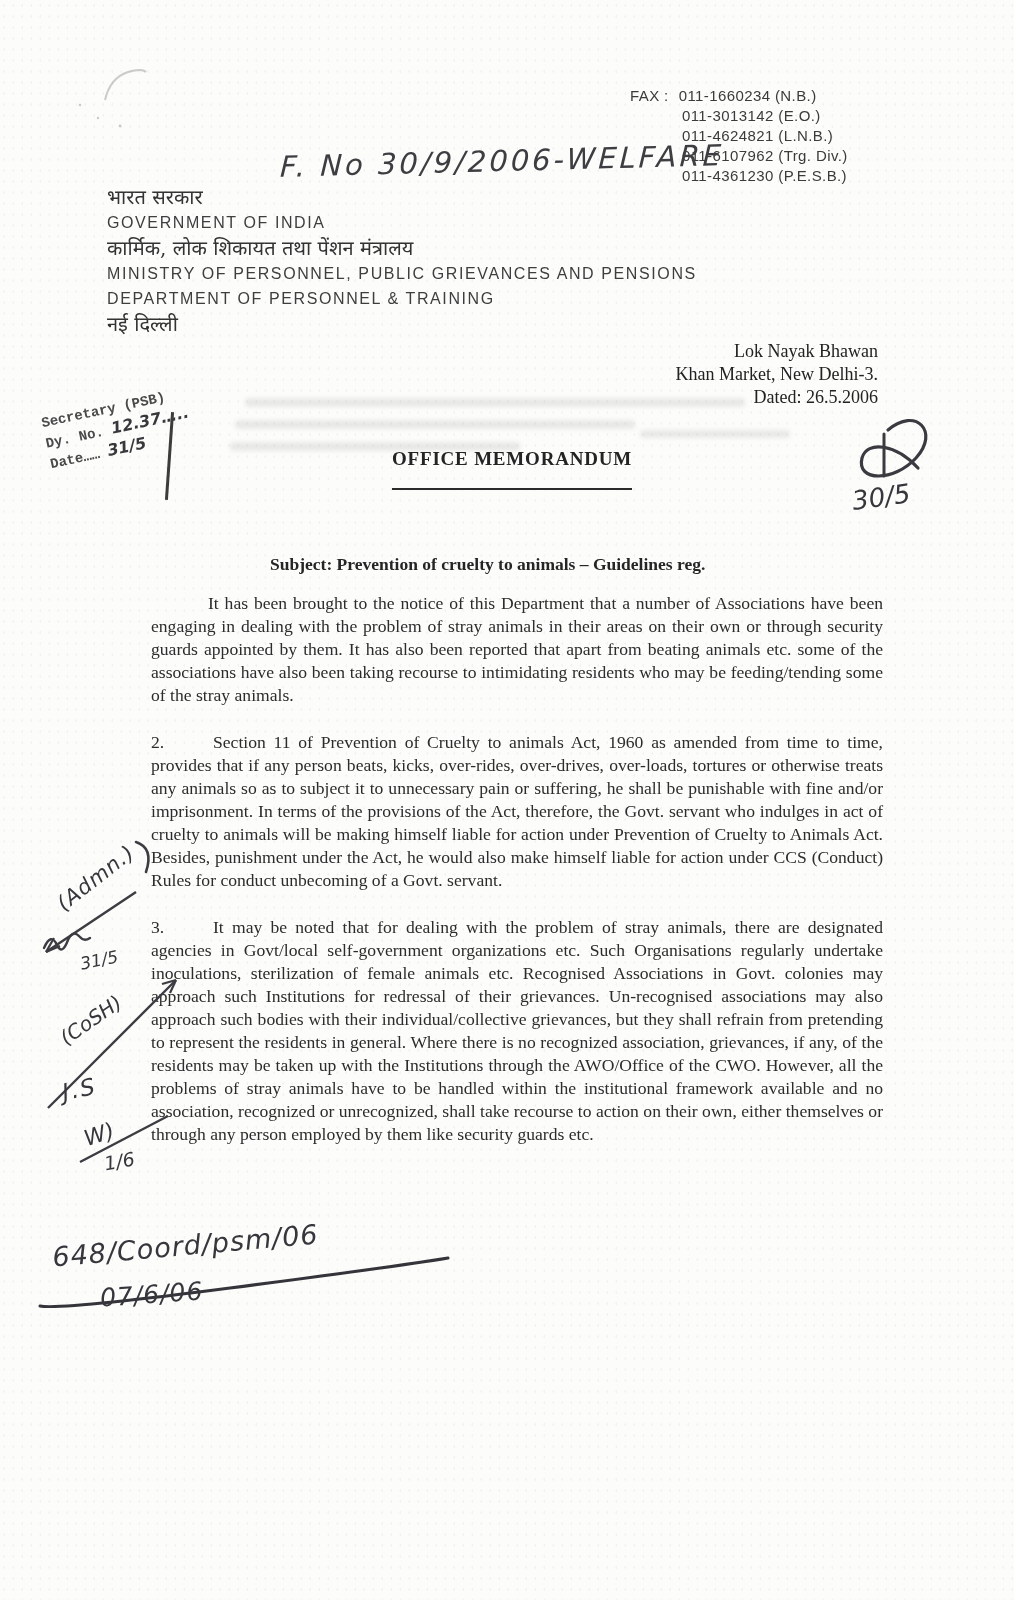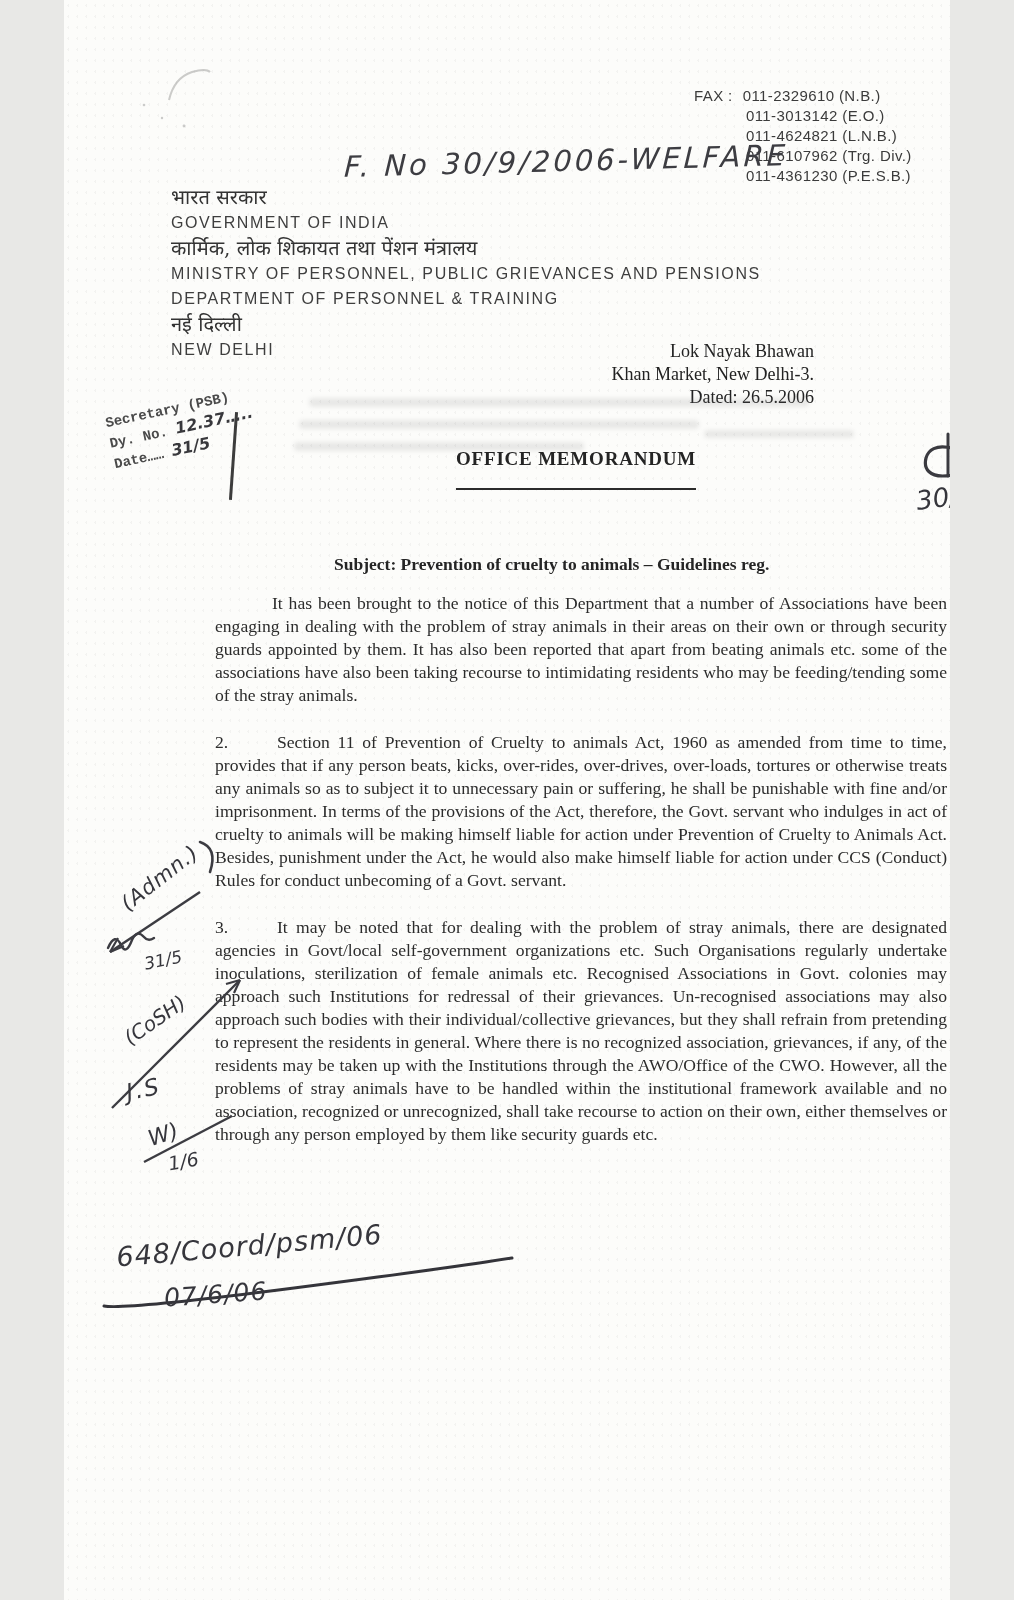--- a/index.html
+++ b/index.html
@@ -1,18 +1,18 @@
 <!DOCTYPE html>
 <html><head>
 <meta charset="utf-8">
 <style>
   html, body { margin: 0; padding: 0; background: #e8e8e6; }
   .page {
     position: relative;
-    width: 886px;
+    width: 1014px;
     height: 1600px;
     margin: 0 auto;
     background: #fcfcfa;
     background-image: radial-gradient(rgba(40,40,40,0.045) 1px, transparent 1px);
     background-size: 9px 11px;
     overflow: hidden;
     color: #2e2e2e;
     font-family: "Liberation Serif", serif;
   }
 
@@ -123,21 +123,21 @@
   <svg class="stroke-layer" style="left:50px; top:60px;" width="120" height="90">
     <path d="M55 40 Q60 18 78 12 Q92 8 96 12" stroke="#9a9a98" stroke-width="2" fill="none" opacity="0.5"></path>
     <circle cx="30" cy="45" r="1.3" fill="#999" opacity="0.5"></circle>
     <circle cx="48" cy="58" r="1.2" fill="#999" opacity="0.5"></circle>
     <circle cx="70" cy="66" r="1.4" fill="#999" opacity="0.5"></circle>
   </svg>
 
   <div class="fax-block">
     <div class="fax-row">
       <span class="fax-label">FAX :</span>
-      <span>011-2329610 (N.B.)</span>
+      <span>011-1660234 (N.B.)</span>
     </div>
     <div class="fax-row indent">
         <span>011-3013142 (E.O.)</span>
       </div>
     <div class="fax-row indent">
         <span>011-4624821 (L.N.B.)</span>
       </div>
     <div class="fax-row indent">
         <span>011-6107962 (Trg. Div.)</span>
       </div>
@@ -148,21 +148,20 @@
 
   <div class="fno hand">F. No 30/9/2006-WELFARE</div>
 
   <div class="header-block">
     <div class="hin">भारत सरकार</div>
     <div class="eng">GOVERNMENT OF INDIA</div>
     <div class="hin">कार्मिक, लोक शिकायत तथा पेंशन मंत्रालय</div>
     <div class="eng">MINISTRY OF PERSONNEL, PUBLIC GRIEVANCES AND PENSIONS</div>
     <div class="eng">DEPARTMENT OF PERSONNEL &amp; TRAINING</div>
     <div class="hin">नई दिल्ली</div>
-    <div class="eng">NEW DELHI</div>
   </div>
 
   <div class="address-block">
     <div>Lok Nayak Bhawan</div>
     <div>Khan Market, New Delhi-3.</div>
     <div>Dated: 26.5.2006</div>
   </div>
 
   <div class="stamp">
     <div>Secretary (PSB)</div>

